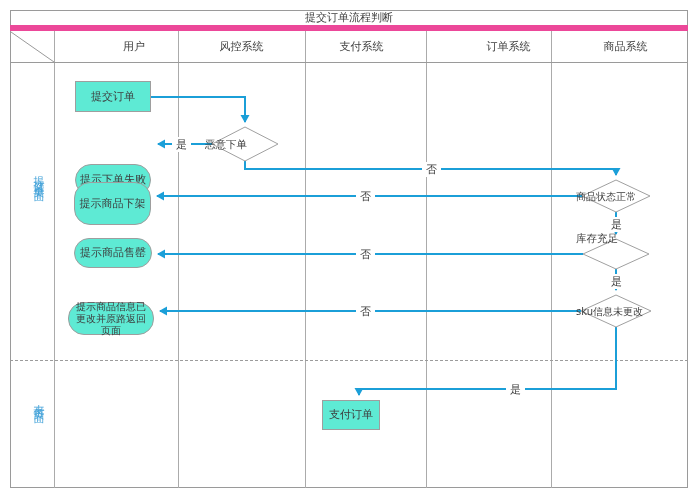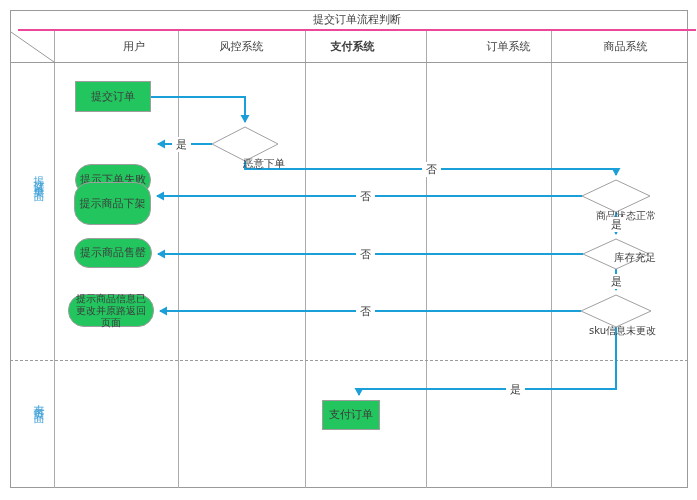--- a/index.html
+++ b/index.html
@@ -7,67 +7,67 @@
   body {
     width: 697px; height: 500px; position: relative; overflow: hidden;
     font-family: "DejaVu Sans", "Liberation Sans", sans-serif;
     color: #3d3d3d;
   }
   .abs { position: absolute; }
 
   
   .frame { left: 10px; top: 10px; width: 678px; height: 478px; border: 1px solid #9a9a9a; background: #fff; z-index: 0; }
   .title-row {
-    left: 18px; top: 10px; width: 678px; height: 21px;
-    border-bottom: 2px solid #ec4899;
+    left: 10px; top: 10px; width: 678px; height: 21px;
+    border-bottom: 6px solid #ec4899;
     display: flex; align-items: center; justify-content: center;
     font-size: 11px; color: #3d3d3d; z-index: 1;
   }
   .header-cell {
     top: 31px; height: 31px; display: flex; align-items: center; justify-content: center;
     font-size: 11px; color: #3d3d3d; z-index: 1;
   }
   .vline { top: 31px; height: 457px; width: 1px; background: #ababab; z-index: 1; }
   .hline-header { left: 10px; top: 62px; width: 678px; height: 1px; background: #9a9a9a; z-index: 1; }
   .dashed-divider { left: 10px; top: 360px; width: 678px; border-top: 1px dashed #9b9b9b; z-index: 1; }
 
   
   .lane-label {
     writing-mode: vertical-rl; text-orientation: upright;
     font-size: 11px; letter-spacing: 3px; line-height: 1;
     z-index: 2; text-align: center;
   }
 
   
   .node {
-    background: #22c55e; border: 1px solid #9e9e9e; z-index: 4;
+    background: #5eead4; border: 1px solid #9e9e9e; z-index: 4;
     display: flex; align-items: center; justify-content: center;
     font-size: 11px; color: #3d3d3d; text-align: center; line-height: 1.2;
   }
   .rounded { border-radius: 16px; }
-  .small-text { font-size: 10px; padding: 6px 4px; }
+  .small-text { font-size: 10px; padding: 6px 4px; margin-top: 8px; }
 
   
   .dlabel {
-    z-index: 5; text-align: right; font-size: 10px; color: #3d3d3d; width: 80px; margin-top: 19px;
+    z-index: 5; text-align: left; font-size: 10px; color: #3d3d3d; width: 80px;
   }
   .elabel {
     z-index: 5; font-size: 11px; color: #3d3d3d; background: #fff; padding: 0 4px;
   }
   svg.overlay { left: 0; top: 0; z-index: 3; pointer-events: none; }
 </style>
 </head>
 <body>
 
 <div class="abs frame"></div>
 <div class="abs title-row">提交订单流程判断</div>
 
 <div class="abs header-cell" style="left:54px; width:124px;padding-left:36px;">用户</div>
 <div class="abs header-cell" style="left:178px; width:127px;">风控系统</div>
-<div class="abs header-cell" style="left:292px; width:121px;font-weight:bold;">支付系统</div>
+<div class="abs header-cell" style="left:301px; width:121px;">支付系统</div>
 <div class="abs header-cell" style="left:426px; width:125px;padding-left:40px;">订单系统</div>
 <div class="abs header-cell" style="left:551px; width:149px;">商品系统</div>
 
 <div class="abs vline" style="left:54px;"></div>
 <div class="abs vline" style="left:178px;"></div>
 <div class="abs vline" style="left:305px;"></div>
 <div class="abs vline" style="left:426px;"></div>
 <div class="abs vline" style="left:551px;"></div>
 <div class="abs hline-header"></div>
 <div class="abs dashed-divider"></div>

